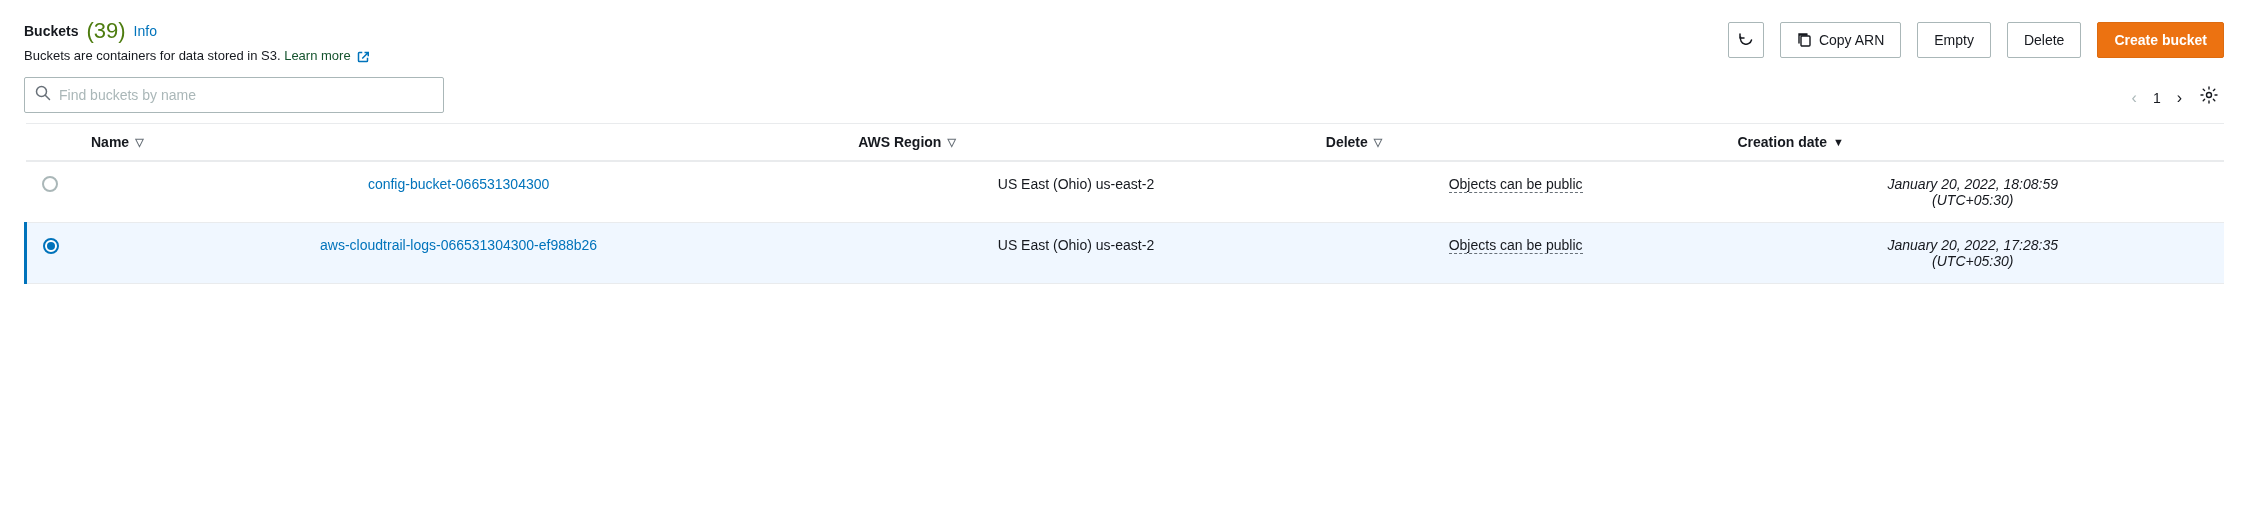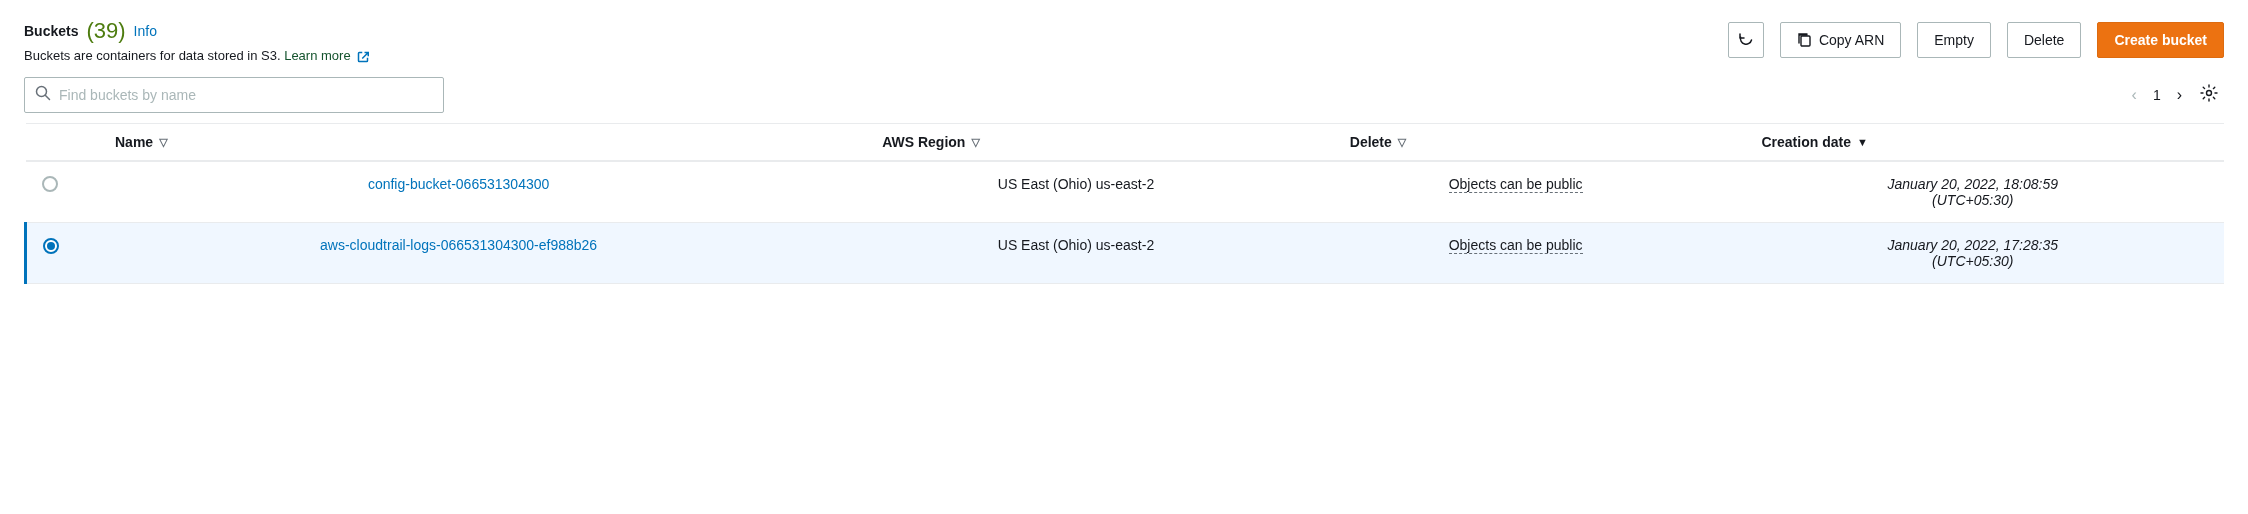--- a/index.html
+++ b/index.html
@@ -97,21 +97,21 @@
     .btn-primary {
       background: #ec7211;
       border: 1px solid #dd6b10;
       color: #fff;
       font-weight: 700;
     }
 
     
     .controls-row {
       display: flex;
-      align-items: center;
+      align-items: flex-end;
       justify-content: space-between;
       margin: 14px 0 10px 0;
     }
     .search-box {
       display: flex;
       align-items: center;
       border: 1px solid #aab7b8;
       border-radius: 2px;
       padding: 0 10px;
       width: 420px;
@@ -185,21 +185,20 @@
       white-space: nowrap;
     }
     .bucket-table th.sortable {
       cursor: pointer;
       user-select: none;
     }
     .th-inner {
       display: inline-flex;
       align-items: center;
       gap: 6px;
-      margin-left: 24px;
     }
     .sort-icon {
       font-size: 11px;
       color: #687078;
     }
     .sort-icon-active {
       font-size: 11px;
       color: #16191f;
     }
     .th-checkbox { width: 40px; padding: 10px 8px 10px 4px; }

